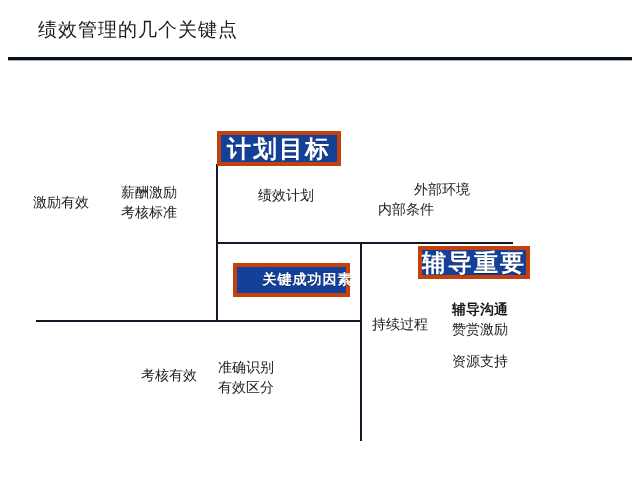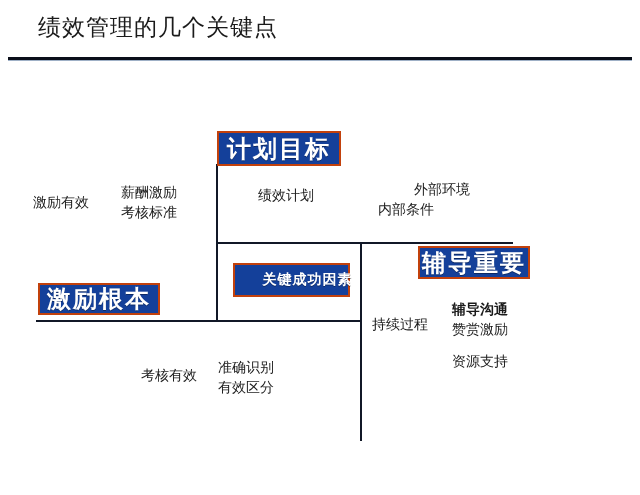--- a/index.html
+++ b/index.html
@@ -12,26 +12,25 @@
   #slide {
     position: relative;
     width: 640px; height: 495px;
     background: #ffffff;
   }
 
   
   .title {
     position: absolute;
     left: 38px; top: 14px;
-    font-size: 23px;
+    font-size: 19px;
     line-height: 30px;
     color: #1a1a1a;
     letter-spacing: 1px;
     white-space: nowrap;
-    font-family: Liberation Mono, monospace;
   }
   .title-rule {
     position: absolute;
     left: 8px; top: 57px;
     width: 624px; height: 3px;
     background: #0b0f1a;
   }
   .title-rule-thin {
     position: absolute;
     left: 8px; top: 60px;
@@ -44,21 +43,21 @@
     position: absolute;
     background: #111827;
   }
   .ln-h { height: 2px; }
   .ln-v { width: 2px; }
 
   
   .bluebox {
     position: absolute;
     background: #14409a;
-    border: 2px solid #c2410c;
+    border: 4px solid #c2410c;
     color: #ffffff;
     display: flex;
     align-items: center;
     justify-content: center;
     font-weight: bold;
     letter-spacing: 2px;
     text-shadow: 0 1px 0 rgba(0,0,0,0.35);
     white-space: nowrap;
   }
   .bluebox.big { font-size: 24px; }
@@ -96,23 +95,20 @@
   <div class="ln ln-h" style="left:216px; top:320px; width:146px;"></div>
 
   <div class="bluebox big" style="left:217px; top:131px; width:124px; height:35px;">
     <span>计划目标</span>
   </div>
 
   <div class="bluebox big" style="left:418px; top:246px; width:112px; height:33px;">
     <span>辅导重要</span>
   </div>
 
-  <div class="bluebox big" style="left:38px; top:283px; width:122px; height:32px;">
-    <span>激励根本</span>
-  </div>
 
 
   <div class="bluebox small" style="left:233px; top:263px; width:117px; height:34px;">
     <span>关键成功因素</span>
   </div>
 
   <div class="lbl" style="left:33px; top:193px;">激励有效</div>
 
   <div class="lbl center" style="left:121px; top:183px;">薪酬激励</div>
   <div class="lbl center" style="left:121px; top:203px;">考核标准</div>

